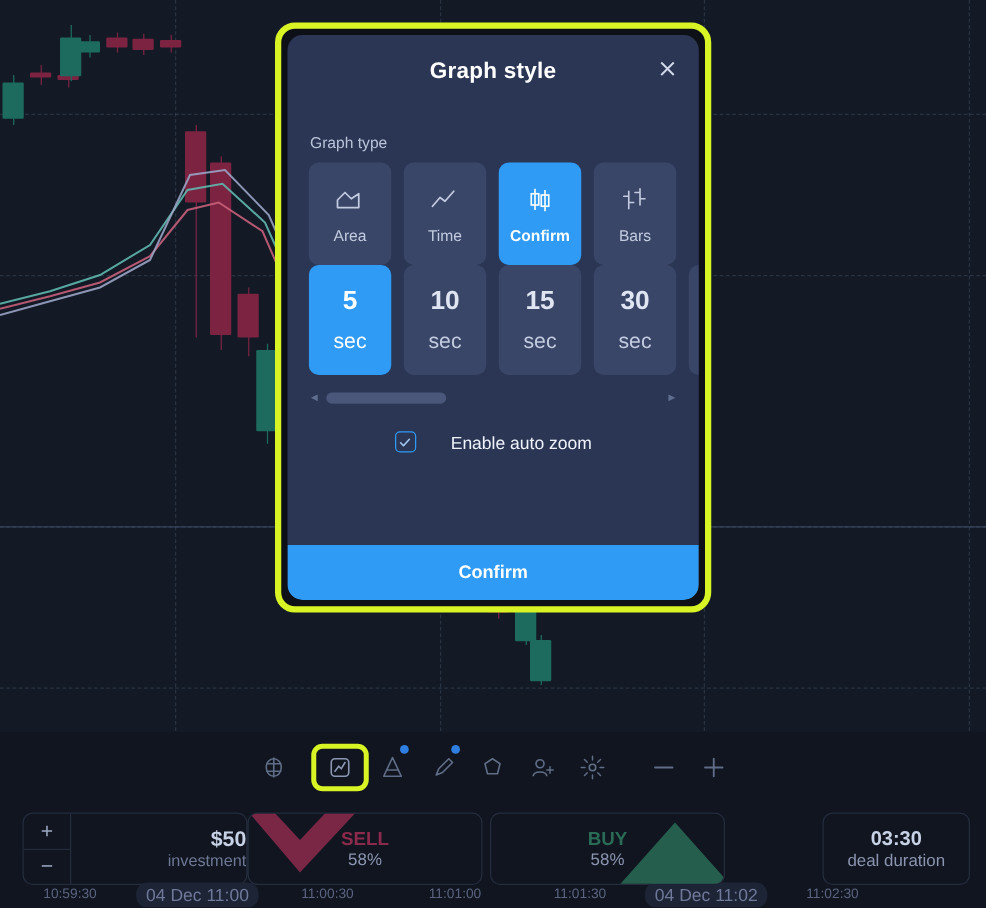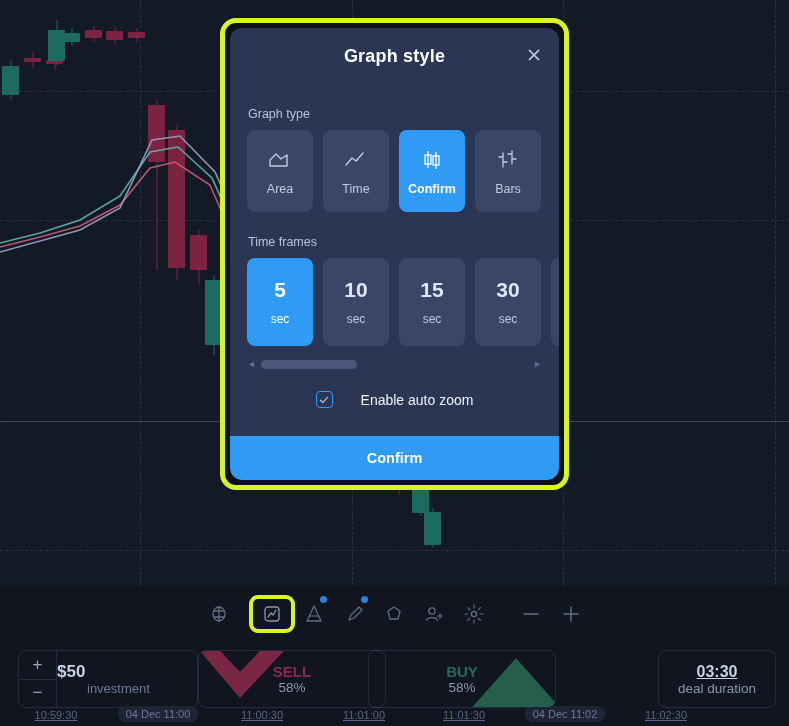--- a/index.html
+++ b/index.html
@@ -85,21 +85,21 @@
 
   .tf-strip { display: flex; gap: 10px; overflow: hidden; width: 312px; }
   .tf-card {
     flex: 0 0 auto; width: 66px; height: 88px; border-radius: 8px;
     background: #3a4668;
     display: flex; flex-direction: column; align-items: center; justify-content: center;
     gap: 10px; cursor: pointer;
   }
   .tf-card.active { background: #2f9bf5; }
   .tf-card .num { font-size: 21px; color: #dfe5f2; font-weight: bold; }
-  .tf-card .unit { font-size: 12px; color: #c2cbe0; }
+  .tf-card .unit { font-size: 17px; color: #c2cbe0; }
   .tf-card.active .num, .tf-card.active .unit { color: #fff; }
 
   .scrollbar {
     margin-top: 13px; height: 11px;
     display: flex; align-items: center; gap: 5px;
   }
   .sb-arrow { color: #5f6d8f; font-size: 9px; line-height: 1; cursor: pointer; }
   .sb-track { flex: 1 1 auto; height: 9px; position: relative; }
   .sb-thumb {
     position: absolute; left: 0; top: 0; height: 9px; width: 36%;
@@ -162,51 +162,51 @@
     width: 38px; display: flex; flex-direction: column;
     border-right: 1px solid rgba(90,105,140,0.28);
   }
   .step-btn {
     flex: 1; display: flex; align-items: center; justify-content: center;
     color: #9aa6c2; font-size: 17px; cursor: pointer;
   }
   .step-btn.top { border-bottom: 1px solid rgba(90,105,140,0.28); }
   .invest-val {
     flex: 1; display: flex; flex-direction: column;
-    align-items: flex-start; justify-content: center;
+    align-items: flex-end; justify-content: center;
   }
   .invest-amt { color: #c8d2e6; font-size: 17px; font-weight: bold; }
   .invest-sub { color: #6d7895; font-size: 13px; margin-top: -1px; padding-left: 30px; }
 
   .sell { left: 198px; width: 188px; }
-  .buy  { left: 368px; width: 188px; }
+  .buy  { left: 392px; width: 188px; }
   .dur  { left: 658px; width: 118px; }
   .trade-inner {
     position: relative; width: 100%; height: 100%;
     display: flex; flex-direction: column;
     align-items: center; justify-content: center;
   }
   .trade-lbl { font-size: 15px; font-weight: bold; position: relative; z-index: 2; }
   .trade-pct { font-size: 13.5px; color: #8b95b0; position: relative; z-index: 2; }
   .sell .trade-lbl { color: #8c2a4c; }
   .buy .trade-lbl  { color: #2a6b56; }
   .arrow-bg { position: absolute; z-index: 1; }
-  .dur .trade-lbl { color: #c8d2e6; font-size: 16px; text-decoration: underline; }
+  .dur .trade-lbl { color: #c8d2e6; font-size: 16px; }
 
   .timeaxis {
     position: absolute; left: 0; top: 705px; width: 789px; height: 21px;
   }
   .t-lbl {
     position: absolute; top: 4px; color: #5a6480; font-size: 11px;
-    transform: translateX(-50%); white-space: nowrap; text-decoration: underline;
+    transform: translateX(-50%); white-space: nowrap;
   }
   .t-pill {
     position: absolute; top: 1px; transform: translateX(-50%);
     background: #1c2435; border-radius: 9px;
-    padding: 2px 8px; color: #70799a; font-size: 11px; white-space: nowrap;
+    padding: 2px 8px; color: #70799a; font-size: 14px; white-space: nowrap;
   }
 </style>
 </head>
 <body>
 
 <div id="root">
 
   <div class="chart-area">
     <div id="gridlines">
         <div class="grid-v" style="left: 140px;"></div>
@@ -336,21 +336,20 @@
           <div class="type-card">
             <div class="ico">
               <svg width="28" height="24" viewBox="0 0 28 24">
                 <path d="M9 5 L9 19 M9 9 L5 9 M9 14 L13 14 M18 3 L18 16 M18 6 L14 6 M18 11 L22 11" stroke="#c2cbe0" stroke-width="1.3" fill="none" stroke-linecap="round"></path>
               </svg>
             </div>
             <div class="lbl">Bars</div>
           </div>
         </div>
 
-      <div class="section-label">Time frames</div>
       <div class="tf-strip" id="time-frames">
           <div class="tf-card active">
             <div class="num">5</div>
             <div class="unit">sec</div>
           </div>
           <div class="tf-card">
             <div class="num">10</div>
             <div class="unit">sec</div>
           </div>
           <div class="tf-card">

